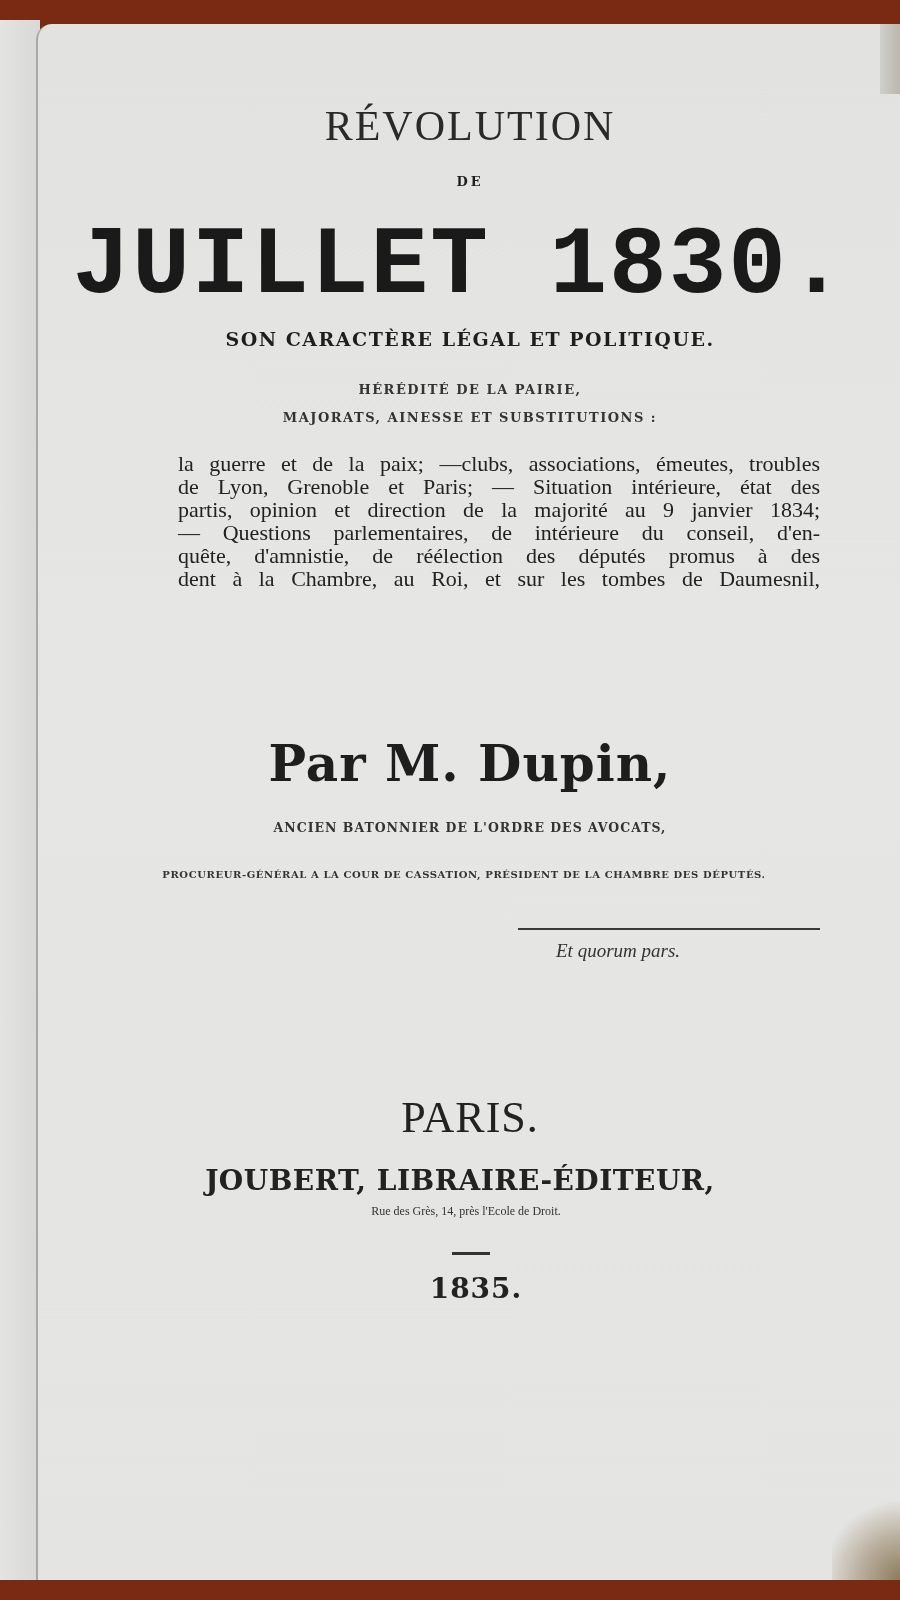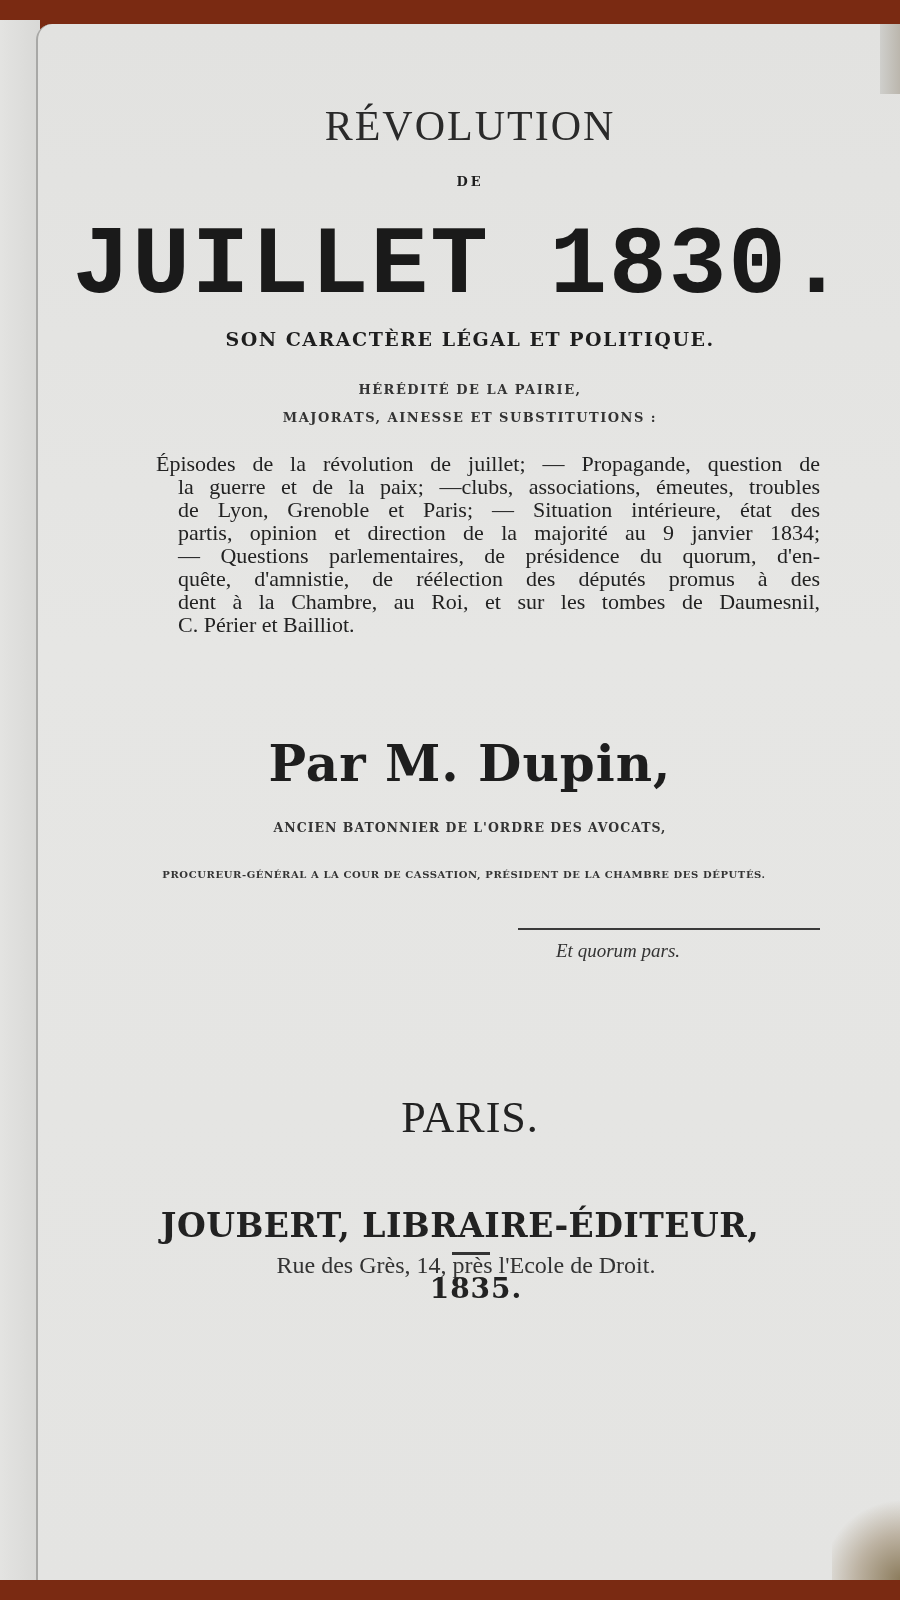--- a/index.html
+++ b/index.html
@@ -34,22 +34,22 @@
   }
   .para .l { display:block; text-align-last:justify; padding-left:22px; }
   .para .l.first { padding-left:0; }
   .para .l.last { text-align-last:left; }
   .t-author { top:710px; font-size:50px; font-weight:bold; font-family:"DejaVu Serif", serif; letter-spacing:1px; color:#1e1e1e; }
   .t-cred1 { top:796px; font-size:12.5px; letter-spacing:1px; color:#333; font-weight:bold; }
   .t-cred2 { top:845px; font-size:10px; letter-spacing:0.6px; color:#333; font-weight:bold; left:-6px; }
   .rule { position:absolute; left:480px; top:904px; width:302px; border-top:2px solid #3a3a3a; }
   .epigraph { position:absolute; left:518px; top:916px; font-style:italic; font-size:19px; font-family:"Liberation Serif", serif; color:#333; }
   .t-paris { top:1068px; font-size:44px; font-family:"Liberation Serif", serif; letter-spacing:1px; color:#222; }
-  .t-pub { top:1140px; font-size:33px; font-weight:bold; font-family:"DejaVu Serif", serif; letter-spacing:0.5px; color:#222; left:-10px;margin-top:42px; }
-  .t-addr { top:1228px; font-size:24px; font-family:"Liberation Serif", serif; color:#333; left:-4px; }
+  .t-pub { top:1140px; font-size:28px; font-weight:bold; font-family:"DejaVu Serif", serif; letter-spacing:0.5px; color:#222; left:-10px; }
+  .t-addr { top:1180px; font-size:12px; font-family:"Liberation Serif", serif; color:#333; left:-4px; }
   .short-rule { position:absolute; left:414px; top:1228px; width:38px; border-top:3px solid #333; }
   .t-year { top:1248px; font-size:28px; font-weight:bold; letter-spacing:1px; color:#222; left:6px; }
   .stain { position:absolute; right:0; bottom:0; width:70px; height:90px; background:radial-gradient(circle at 100% 100%, #8a7a5a 0%, rgba(150,130,100,0.5) 40%, rgba(0,0,0,0) 70%); }
   .tab { position:absolute; right:0; top:0; width:22px; height:70px; background:linear-gradient(90deg,#cfcfcc,#b9b4aa); }
 </style>
 </head>
 <body>
 
 <div class="left-page"></div>
 
@@ -57,28 +57,26 @@
   <div class="tab"></div>
 
   <div class="center t-rev">RÉVOLUTION</div>
   <div class="center t-de">DE</div>
   <div class="center t-juillet">JUILLET 1830.</div>
   <div class="center t-sub">SON CARACTÈRE LÉGAL ET POLITIQUE.</div>
   <div class="center t-her">HÉRÉDITÉ DE LA PAIRIE,</div>
   <div class="center t-maj">MAJORATS, AINESSE ET SUBSTITUTIONS :</div>
 
   <div class="para">
-    <span class="l first">Épisodes de la révolution de juillet; — Propagande, question de</span>
     <span class="l">la guerre et de la paix; —clubs, associations, émeutes, troubles</span>
     <span class="l">de Lyon, Grenoble et Paris; — Situation intérieure, état des</span>
     <span class="l">partis, opinion et direction de la majorité au 9 janvier 1834;</span>
-    <span class="l">— Questions parlementaires, de présidence du quorum, d'en-</span>
+    <span class="l">— Questions parlementaires, de intérieure du conseil, d'en-</span>
     <span class="l">quête, d'amnistie, de réélection des députés promus à des</span>
     <span class="l">dent à la Chambre, au Roi, et sur les tombes de Daumesnil,</span>
-    <span class="l last">C. Périer et Bailliot.</span>
   </div>
 
   <div class="center t-author">Par M. Dupin,</div>
   <div class="center t-cred1">ANCIEN BATONNIER DE L'ORDRE DES AVOCATS,</div>
   <div class="center t-cred2">PROCUREUR-GÉNÉRAL A LA COUR DE CASSATION, PRÉSIDENT DE LA CHAMBRE DES DÉPUTÉS.</div>
 
   <div class="rule"></div>
   <div class="epigraph">Et quorum pars.</div>
 
   <div class="center t-paris">PARIS.</div>

